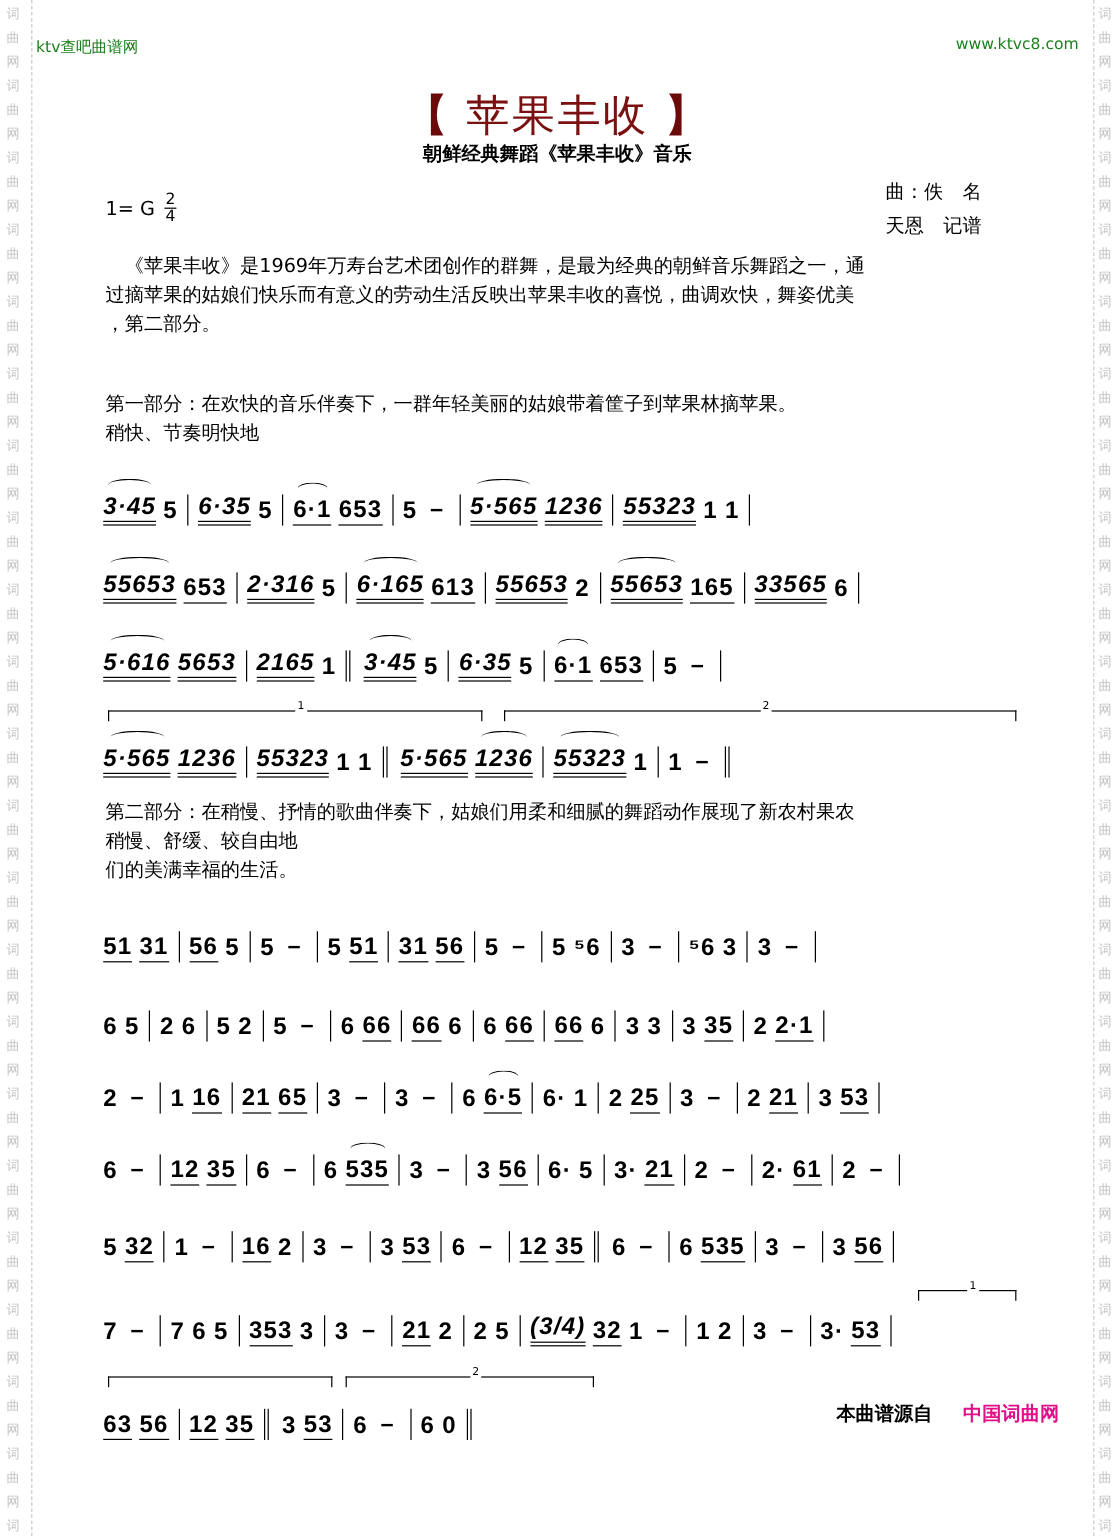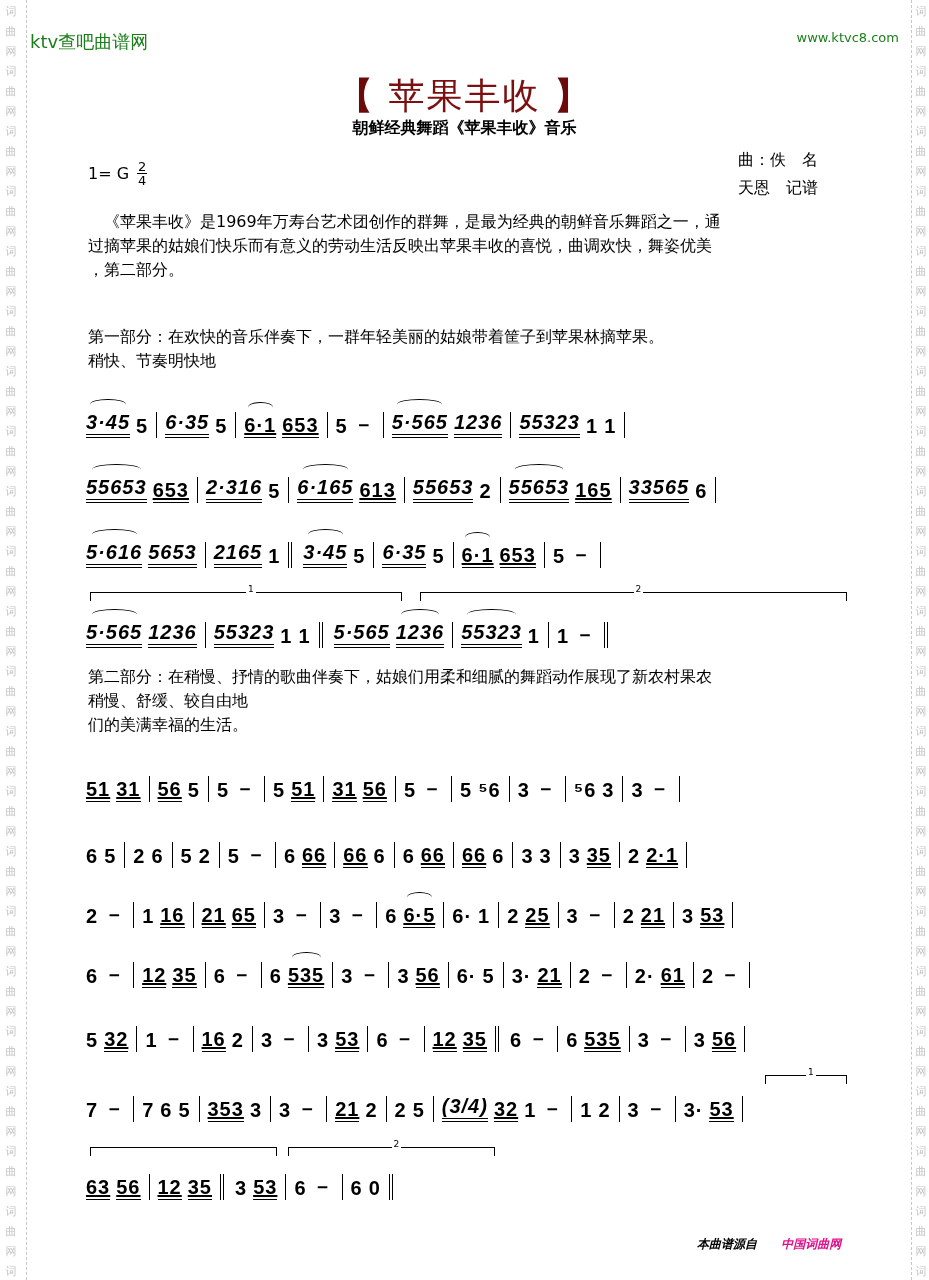--- a/index.html
+++ b/index.html
@@ -4,42 +4,42 @@
 <style>
   html, body { margin:0; padding:0; background:#ffffff; }
   body { width:929px; height:1280px; position:relative; overflow:hidden;
          font-family:"DejaVu Sans", sans-serif; color:#000; }
   .side { position:absolute; top:0; bottom:0; width:26px; border-style:dashed; border-color:#c8c8c8; border-width:0; }
   .side.left { left:0; border-right-width:1px; }
   .side.right { right:0; border-left-width:1px; width:17px; }
   .wm { position:absolute; width:18px; text-align:center; font-size:11px; line-height:20px; color:#c4c4c4; }
   .side.left .wm { left:2px; }
   .side.right .wm { left:0px; }
-  .hdr-left { position:absolute; left:30px; top:30px; font-size:18px; color:#1a7f1a; }
+  .hdr-left { position:absolute; left:30px; top:30px; font-size:13px; color:#1a7f1a; }
   .hdr-right { position:absolute; right:30px; top:30px; font-size:13px; color:#1a7f1a; }
   .title { position:absolute; left:0; right:0; top:72px; text-align:center; font-size:36px; color:#7a1010; letter-spacing:2px; }
   .title .br { font-weight:bold; color:#6b0a0a; }
   .subtitle { position:absolute; left:0; right:0; top:118px; text-align:center; font-size:16px; font-weight:bold; }
   .key { position:absolute; left:88px; top:160px; font-size:16px; display:flex; align-items:center; gap:8px; }
   .frac { display:inline-flex; flex-direction:column; align-items:center; font-size:13px; line-height:13px; }
   .frac .bar { width:10px; border-top:1.5px solid #000; }
   .credits { position:absolute; left:738px; top:146px; font-size:16px; line-height:28px; }
   .para { position:absolute; left:88px; width:760px; font-size:16px; line-height:24px; }
   .sys { position:absolute; left:86px; width:762px; height:40px; font-family:"Liberation Sans", sans-serif;
          font-size:20px; font-weight:bold; letter-spacing:1px; white-space:pre; display:flex; align-items:flex-end; }
   .sys .tok { display:inline-block; position:relative; margin-right:6px; }
-  .sys .tok.u1 { border-bottom:1.5px solid #000;text-decoration:underline; }
+  .sys .tok.u1 { border-bottom:1.5px solid #000; }
   .sys .tok.u2 { border-bottom:4px double #000;font-style:italic; }
   .sys .tok.slur::before { content:""; position:absolute; left:10%; right:10%; top:-12px; height:10px;
          border-top:1.5px solid #000; border-radius:50% 50% 0 0; }
   .sys .bar { display:inline-block; width:0; height:26px; border-left:1.5px solid #000; margin:0 8px 0 2px; }
   .sys .bar.dbl { border-left:4px double #000; width:3px; }
   .volta { position:absolute; height:8px; border-top:1px solid #000; border-left:1px solid #000; border-right:1px solid #000; }
   .volta span { position:absolute; top:-9px; left:50%; font-size:9px; background:#fff; padding:0 2px; }
-  .footer { position:absolute; top:1236px; left:697px; font-size:12px; font-weight:bold;font-style:italic; }
+  .footer { position:absolute; top:1168px; left:697px; font-size:16px; font-weight:bold; }
   .footer .src { color:#e0108a; margin-left:20px; }
 </style>
 </head>
 <body>
 
 <div class="side left" id="wmL">
     <div class="wm" style="top: 2px;">词</div>
     <div class="wm" style="top: 22px;">曲</div>
     <div class="wm" style="top: 42px;">网</div>
     <div class="wm" style="top: 62px;">词</div>

